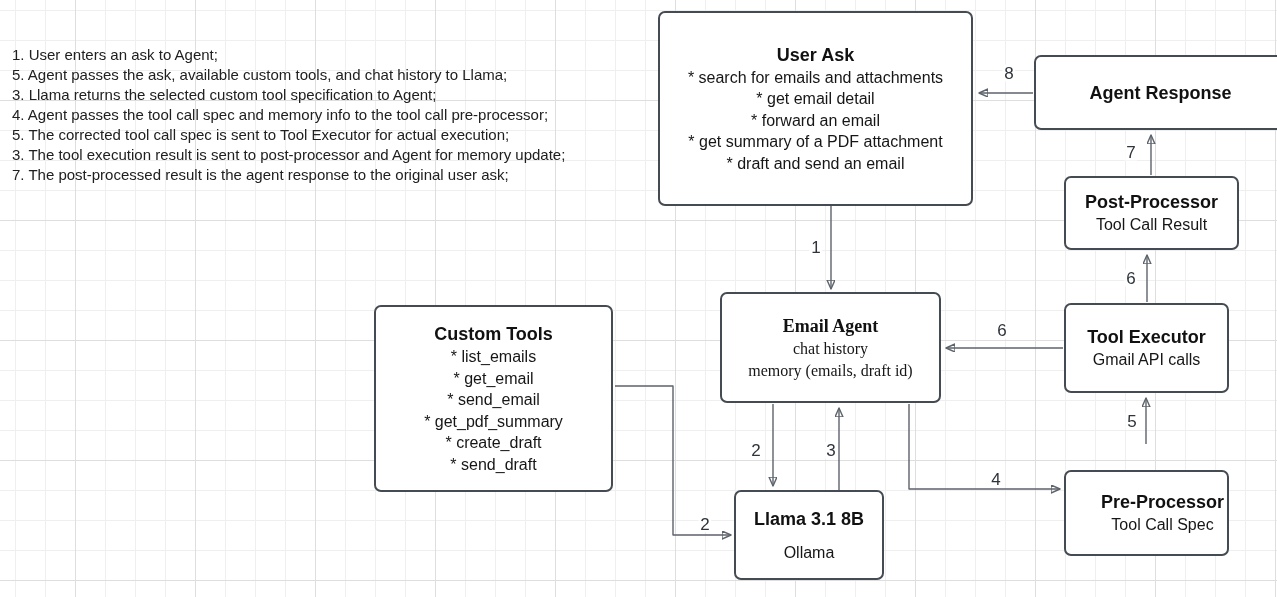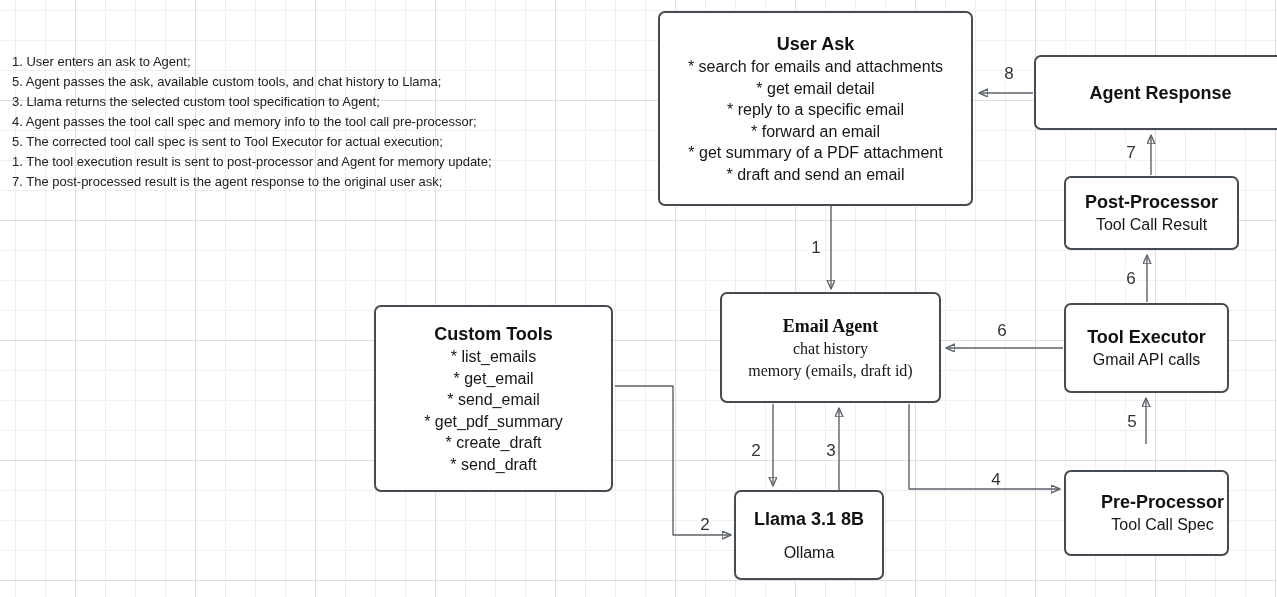--- a/index.html
+++ b/index.html
@@ -22,23 +22,23 @@
       linear-gradient(to right, #dedede 1px, transparent 1px),
       linear-gradient(to bottom, #dedede 1px, transparent 1px),
       linear-gradient(to right, #efefef 1px, transparent 1px),
       linear-gradient(to bottom, #efefef 1px, transparent 1px);
     background-size: 120px 120px, 120px 120px, 30px 30px, 30px 30px;
     background-position: 75px 100px, 75px 100px, 15px 10px, 15px 10px;
   }
   .notes {
     position: absolute;
     left: 12px;
-    top: 52px;
+    top: 45px;
     width: 645px;
-    font-size: 13px;
+    font-size: 15px;
     line-height: 20px;
     color: #202020;
     white-space: nowrap;
   }
   .edges {
     position: absolute;
     left: 0;
     top: 0;
     pointer-events: none;
   }
@@ -92,21 +92,21 @@
 <body>
 
 <div class="canvas">
 
   <div class="notes">
     <div class="note-line">1. User enters an ask to Agent;</div>
     <div class="note-line">5. Agent passes the ask, available custom tools, and chat history to Llama;</div>
     <div class="note-line">3. Llama returns the selected custom tool specification to Agent;</div>
     <div class="note-line">4. Agent passes the tool call spec and memory info to the tool call pre-processor;</div>
     <div class="note-line">5. The corrected tool call spec is sent to Tool Executor for actual execution;</div>
-    <div class="note-line">1. The tool execution result is sent to post-processor and Agent for memory update;</div>
+    <div class="note-line">3. The tool execution result is sent to post-processor and Agent for memory update;</div>
     <div class="note-line">7. The post-processed result is the agent response to the original user ask;</div>
   </div>
 
   <svg class="edges" width="1277" height="597" viewBox="0 0 1277 597" xmlns="http://www.w3.org/2000/svg">
     <defs>
       <marker id="arr" markerWidth="10" markerHeight="9" refX="9" refY="4" orient="auto" markerUnits="userSpaceOnUse">
         <path d="M0,0 L9,4 L0,8 Z" fill="#40464d" stroke="none"></path>
       </marker>
     </defs>
     <path d="M831,206 V289" marker-end="url(#arr)"></path>
@@ -129,21 +129,20 @@
   <div class="elabel" style="left:1132px; top:421px;">5</div>
   <div class="elabel" style="left:1131px; top:278px;">6</div>
   <div class="elabel" style="left:1002px; top:330px;">6</div>
   <div class="elabel" style="left:1131px; top:152px;">7</div>
   <div class="elabel" style="left:1009px; top:73px;">8</div>
 
   <div class="node" id="n-user-ask">
     <div class="title">User Ask</div>
     <div class="line">* search for emails and attachments</div>
     <div class="line">* get email detail</div>
-    <div class="line">* reply to a specific email</div>
     <div class="line">* forward an email</div>
     <div class="line">* get summary of a PDF attachment</div>
     <div class="line">* draft and send an email</div>
   </div>
 
   <div class="node" id="n-agent-resp">
     <div class="title">Agent Response</div>
   </div>
 
   <div class="node" id="n-post-proc">

